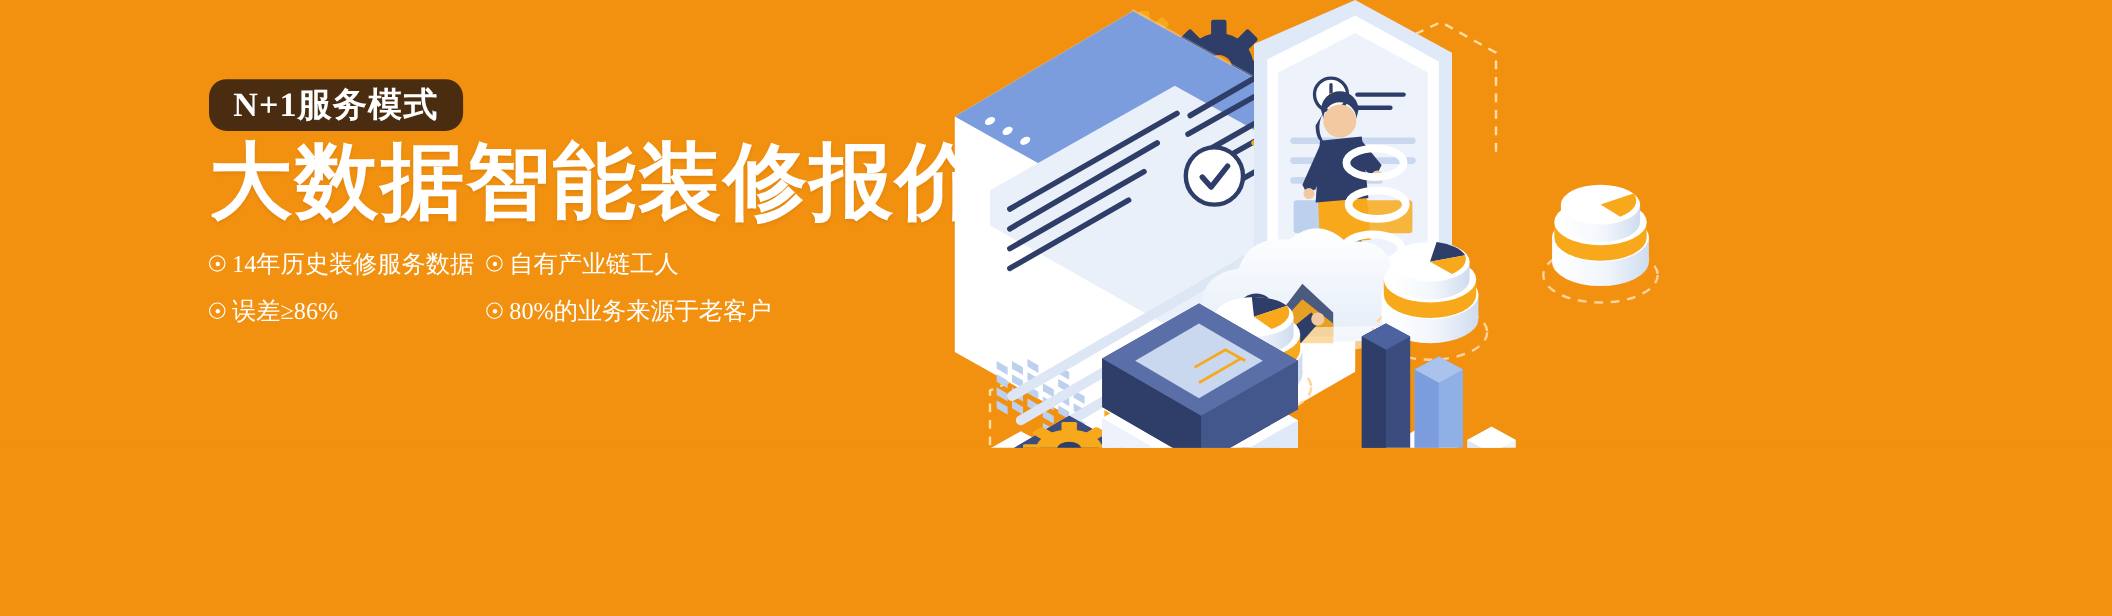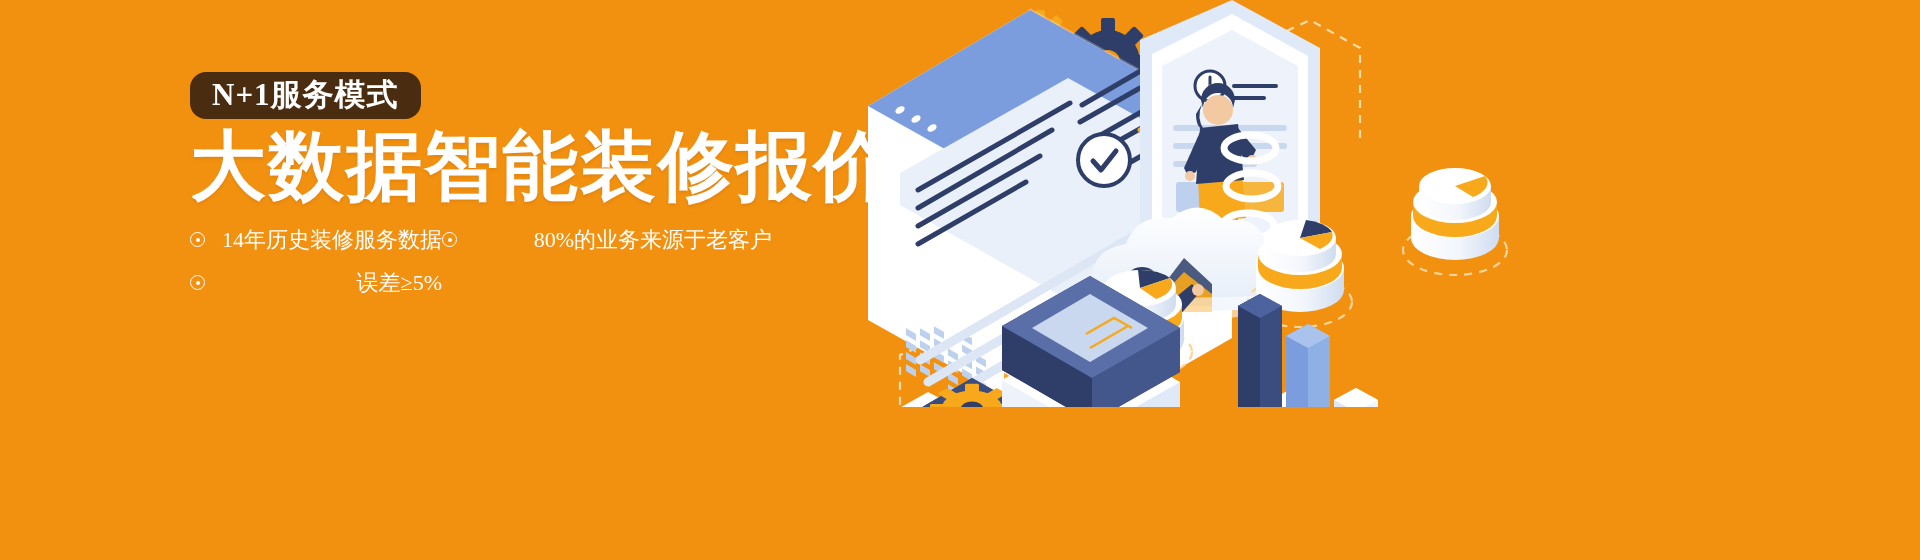--- a/index.html
+++ b/index.html
@@ -49,21 +49,20 @@
   .bcol.right{width:330px;}
   .bullet{
     color:#ffffff;
     font-family:"Liberation Serif", serif;
     font-size:22px;
     line-height:1;
     margin-bottom:21px;
     white-space:nowrap;
     display:flex;
     align-items:center;
-    justify-content:space-between;
   }
   .bullet .dot{
     display:inline-block;
     width:13px;height:13px;
     border:1.6px solid #ffffff;
     border-radius:50%;
     margin-right:6px;
     position:relative;
     flex:none;
   }
@@ -94,27 +93,31 @@
       <div class="bcol left">
 
         <div class="bullet">
           <span class="dot"></span>
           <span class="btxt">14年历史装修服务数据</span>
         </div>
 
 
         <div class="bullet">
           <span class="dot"></span>
-          <span class="btxt">误差≥5%</span>
+          <span class="btxt">误差≥86%</span>
         </div>
 
       </div>
 
       <div class="bcol right">
 
+        <div class="bullet">
+          <span class="dot"></span>
+          <span class="btxt">自有产业链工人</span>
+        </div>
 
         <div class="bullet">
           <span class="dot"></span>
           <span class="btxt">80%的业务来源于老客户</span>
         </div>
 
       </div>
 
     </div>
   </div>

